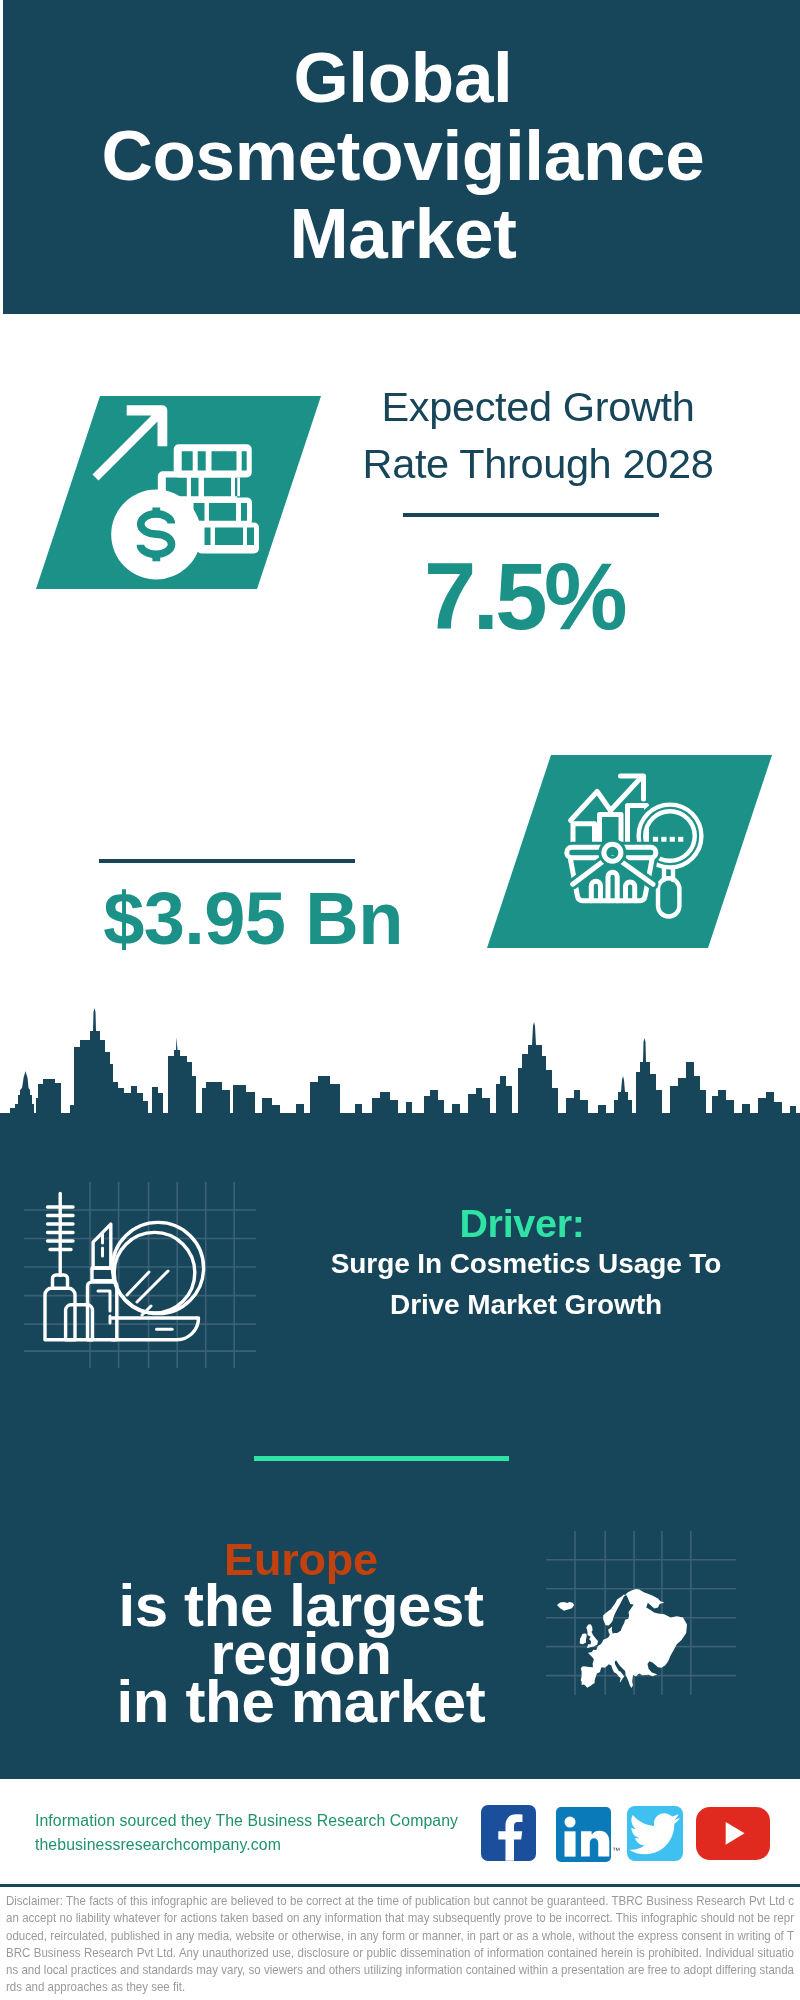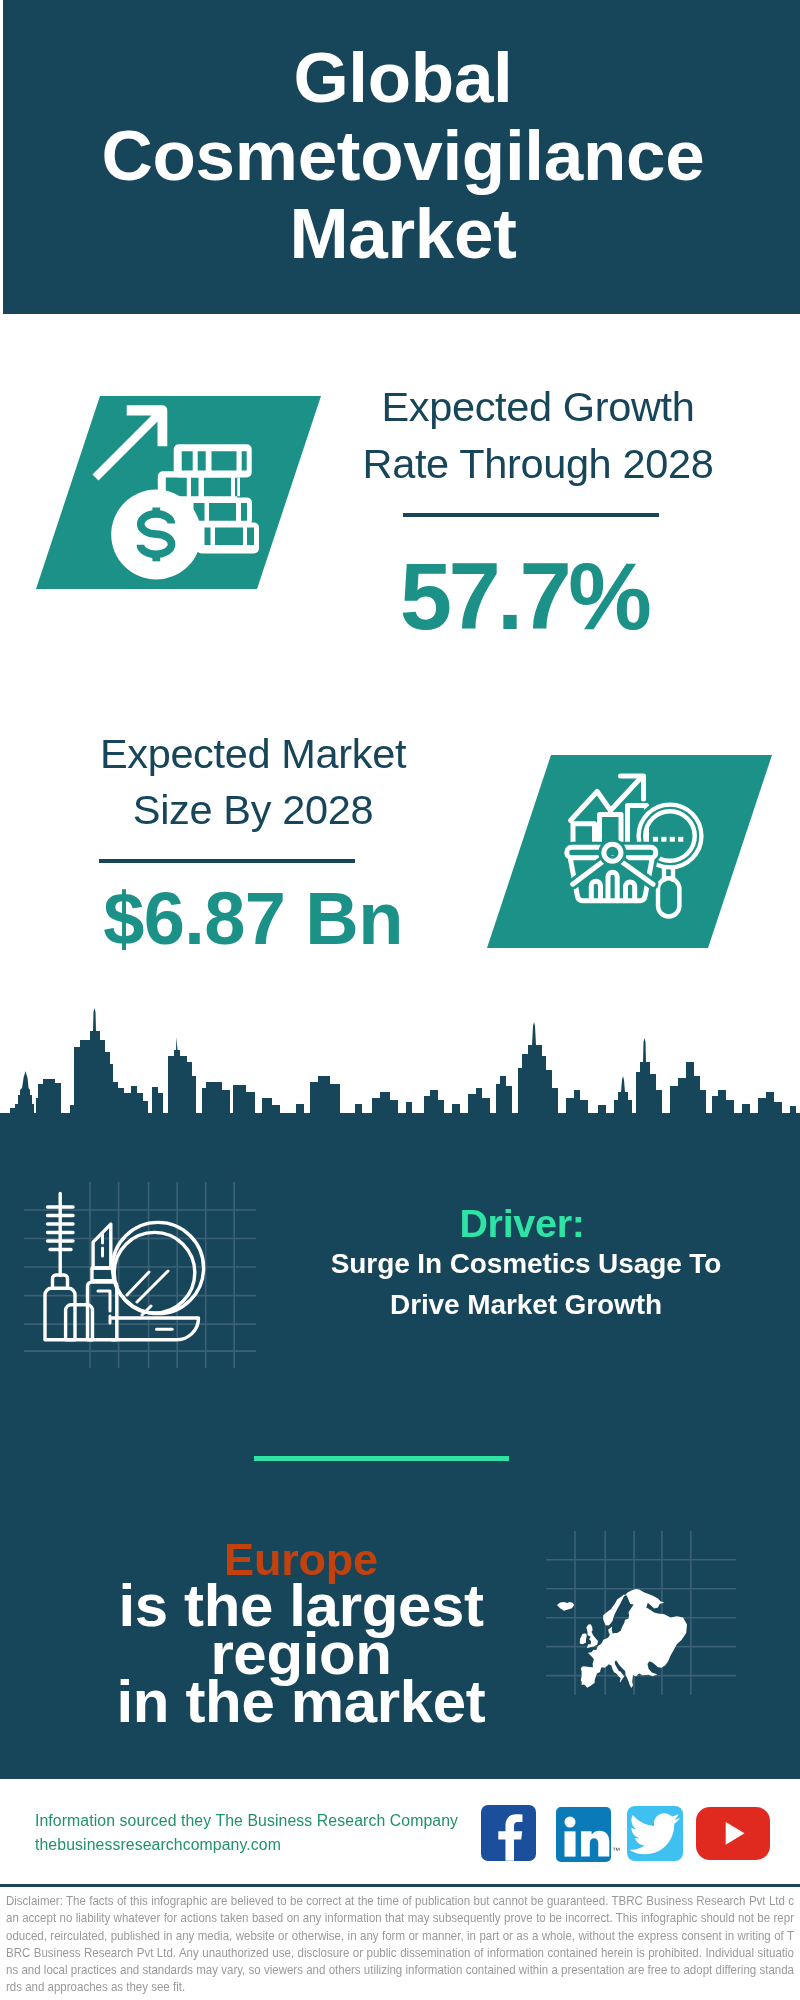--- a/index.html
+++ b/index.html
@@ -89,21 +89,21 @@
         <path fill="none" stroke="#1b9187" stroke-width="7.6" stroke-linecap="butt" d="M83.3,127.5 a15.3,9.6 0 0 0 -15.3,-9.6 a15.3,10.1 0 0 0 0,20.2 a15.6,10.1 0 0 1 0,20.2 a15.6,9.6 0 0 1 -15.6,-9.6"></path>
         <rect x="64.4" y="111.5" width="7.8" height="8" fill="#1b9187"></rect>
         <rect x="64.4" y="156.8" width="7.8" height="8.5" fill="#1b9187"></rect>
       </g>
     </g>
 
   </svg>
 
   <div class="stat-head" style="left:338px;top:379px;width:400px">Expected Growth<br>Rate Through 2028</div>
   <div class="rule" style="left:403px;top:513px;width:256px"></div>
-  <div class="stat-val" style="left:324px;top:550px;width:400px;font-size:94px;line-height:94px;letter-spacing:-3.6px">57.7%</div>
+  <div class="stat-val" style="left:324px;top:550px;width:400px;font-size:94px;line-height:94px;letter-spacing:-3.6px">7.5%</div>
 
   <div class="para para-b"></div>
   <svg viewBox="0 0 160 160" style="position:absolute;left:548px;top:762px;width:160px;height:160px">
     <defs>
       <g id="mrg-chart">
         <path d="M22.5,58.5 L49.2,29.5 L62.5,48.5 L94,14.5"></path>
         <path d="M72.5,14 L95.5,14 L95.5,37"></path>
         <path d="M25,92 v-30.2 h21.5 v30.2"></path>
         <path d="M51.5,92 v-39.5 h21.5 v39.5"></path>
         <path d="M79.5,92 v-48.5 h19 v48.5"></path>
@@ -144,23 +144,22 @@
       </g>
       <use href="#mrg-basket" stroke="#1b9187" stroke-width="11"></use>
       <use href="#mrg-basket" stroke="#fff" stroke-width="5"></use>
       <use href="#mrg-spokes" stroke="#1b9187" stroke-width="11"></use>
       <use href="#mrg-spokes" stroke="#fff" stroke-width="5"></use>
       <circle cx="64.4" cy="90.7" r="8.5" stroke="#1b9187" stroke-width="11"></circle>
       <circle cx="64.4" cy="90.7" r="8.5" stroke="#fff" stroke-width="5"></circle>
     </g>
   </svg>
 
-  <div class="stat-head" style="left:53px;top:725.5px;width:400px">Expected Market<br>Size By 2028</div>
   <div class="rule" style="left:99px;top:859px;width:256px"></div>
-  <div class="stat-val" style="left:53px;top:882px;width:400px;font-size:74px;line-height:74px;letter-spacing:-0.6px">$6.87 Bn</div>
+  <div class="stat-val" style="left:53px;top:882px;width:400px;font-size:74px;line-height:74px;letter-spacing:-0.6px">$3.95 Bn</div>
 
   <svg class="skyline" viewBox="0 0 800 125" preserveAspectRatio="none" style="position:absolute;left:0;top:996px;width:800px;height:125px">
     <path fill="#17455a" d="M0,125 L0,117 L0,117 L10,117 L10,112 L15,112 L15,108 L18,108 L18,99 L20,99 L20,94 L22,92 L23,86 L23.5,82 L24,80 L25,77 L25.5,75 L26,77 L27,80 L27.5,82 L28,86 L28.5,92 L30,94 L30,99 L32,99 L32,108 L34,108 L34,117 L36,117 L36,102 L38,102 L38,88 L43,88 L43,83 L55,83 L55,87 L61,87 L61,117 L70,117 L70,109 L74,109 L74,51 L80,51 L80,44 L90,44 L90,35 L93,35 L93.5,16 L94.5,12 L95.5,16 L96,35 L100,35 L100,44 L105,44 L105,56 L110,56 L110,68 L113,68 L113,86 L118,86 L118,92 L124,92 L124,97 L131,97 L131,90 L137,90 L137,97 L143,97 L143,105 L148,105 L148,117 L152,117 L152,91 L158,91 L158,97 L163,97 L163,117 L168,117 L168,60 L174,60 L174,54 L176,54 L176.5,41 L177.5,54 L180,54 L180,60 L187,60 L187,66 L192,66 L192,80 L196,80 L196,117 L202,117 L202,92 L206,92 L206,86 L222,86 L222,94 L230,94 L230,117 L233,117 L233,89 L246,89 L246,96 L255,96 L255,117 L262,117 L262,102 L272,102 L272,109 L280,109 L280,117 L296,117 L296,108 L304,108 L304,117 L310,117 L310,86 L318,86 L318,80 L330,80 L330,88 L340,88 L340,117 L355,117 L355,108 L362,108 L362,117 L372,117 L372,102 L380,102 L380,96 L390,96 L390,104 L398,104 L398,117 L406,117 L406,106 L412,106 L412,117 L424,117 L424,100 L430,100 L430,94 L438,94 L438,104 L444,104 L444,117 L452,117 L452,108 L460,108 L460,117 L468,117 L468,98 L476,98 L476,92 L482,92 L482,102 L490,102 L490,117 L496,117 L496,88 L500,88 L500,80 L506,80 L506,90 L512,90 L512,117 L518,117 L518,72 L522,72 L522,58 L528,58 L528,49 L532,49 L533,30 L534,26 L535,30 L536,49 L542,49 L542,60 L546,60 L546,74 L552,74 L552,92 L558,92 L558,117 L566,117 L566,102 L574,102 L574,94 L580,94 L580,104 L588,104 L588,117 L598,117 L598,109 L606,109 L606,117 L614,117 L614,104 L618,104 L618,96 L621,96 L622,84 L623,80 L624,84 L625,96 L628,96 L628,104 L632,104 L632,117 L636,117 L636,76 L640,76 L640,66 L643,66 L643.5,46 L644.5,42 L645.5,46 L646,66 L650,66 L650,78 L656,78 L656,94 L662,94 L662,117 L670,117 L670,90 L678,90 L678,82 L686,82 L686,66 L694,66 L694,80 L700,80 L700,94 L706,94 L706,117 L712,117 L712,100 L718,100 L718,94 L726,94 L726,104 L734,104 L734,117 L742,117 L742,108 L750,108 L750,117 L758,117 L758,102 L766,102 L766,96 L774,96 L774,106 L782,106 L782,117 L790,117 L790,110 L796,110 L796,117 L800,117 L800,125 Z"></path>
   </svg>
   <div class="dark"></div>
 
   <svg viewBox="0 0 232 186" style="position:absolute;left:24px;top:1182px;width:232px;height:186px">
     <g stroke="#3d6174" stroke-width="1.6" fill="none">
       <path d="M66,0 v186 M94.6,0 v186 M124.6,0 v186 M153.2,0 v186 M181.7,0 v186 M210.2,0 v186"></path>
       <path d="M0,28 h232 M0,56.5 h232 M0,85 h232 M0,113.6 h232 M0,142.1 h232 M0,169.1 h232"></path>

